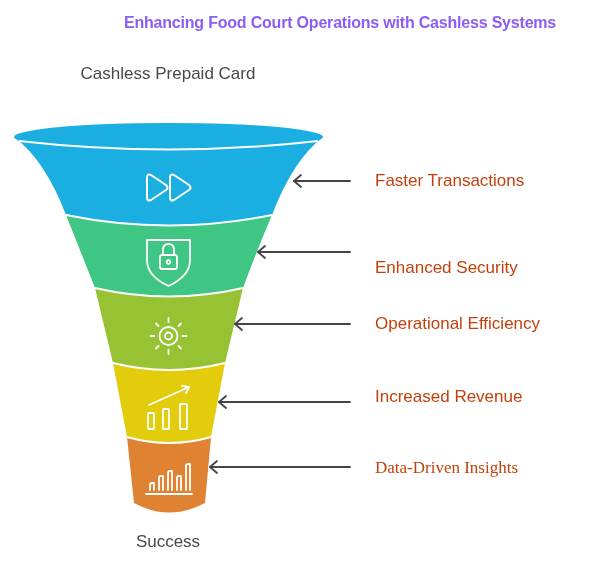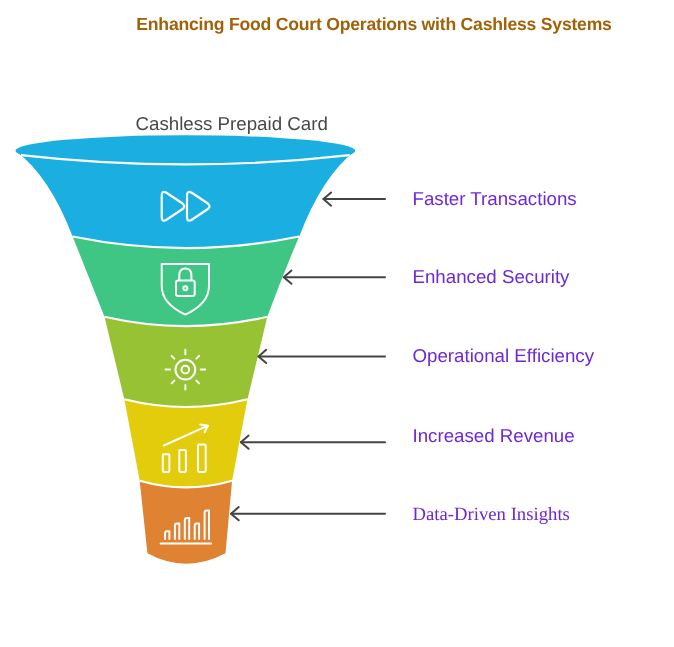--- a/index.html
+++ b/index.html
@@ -15,40 +15,39 @@
       font-family: "Liberation Sans", "DejaVu Sans", sans-serif;
     }
     .title {
       position: absolute;
       top: 14px;
       left: 80px;
       width: 520px;
       text-align: center;
       font-size: 16px;
       font-weight: bold;
-      color: #a16207;
+      color: #8b5cf6;
       letter-spacing: -0.2px;
       white-space: nowrap;
     }
     .top-label, .bottom-label {
       position: absolute;
       width: 260px;
-      text-align: right;
+      text-align: center;
       font-size: 17px;
       line-height: 24px;
       color: #484848;
-      margin-top: 39px;
     }
     .top-label { left: 38px; top: 62px; }
     .bottom-label { left: 38px; top: 530px; }
     .stage-label {
       position: absolute;
       left: 375px;
       font-size: 17px;
-      color: #6d28d9;
+      color: #c2410c;
       white-space: nowrap;
       line-height: 20px;
     }
     svg.funnel {
       position: absolute;
       left: 0;
       top: 0;
     }
   </style>
 </head>
@@ -146,19 +145,20 @@
     <line x1="219" y1="402" x2="350" y2="402"></line>
     <path d="M226,396 L219,402 L226,408"></path>
   </g>
   <g stroke="#444444" stroke-width="1.8" fill="none" stroke-linecap="round" stroke-linejoin="round">
     <line x1="210" y1="467" x2="350" y2="467"></line>
     <path d="M217,461 L210,467 L217,473"></path>
   </g>
 </svg>
 
 <div class="stage-label" style="top:171px;">Faster Transactions</div>
-<div class="stage-label" style="top:242px;">Enhanced Security</div>
+<div class="stage-label" style="top:258px;">Enhanced Security</div>
 <div class="stage-label" style="top:314px;">Operational Efficiency</div>
 <div class="stage-label" style="top:387px;">Increased Revenue</div>
 <div class="stage-label" style="top:458px;font-family:Liberation Serif, serif;">Data-Driven Insights</div>
 
 <div class="bottom-label">
+  <div>Success</div>
 </div>
 
 </body></html>

